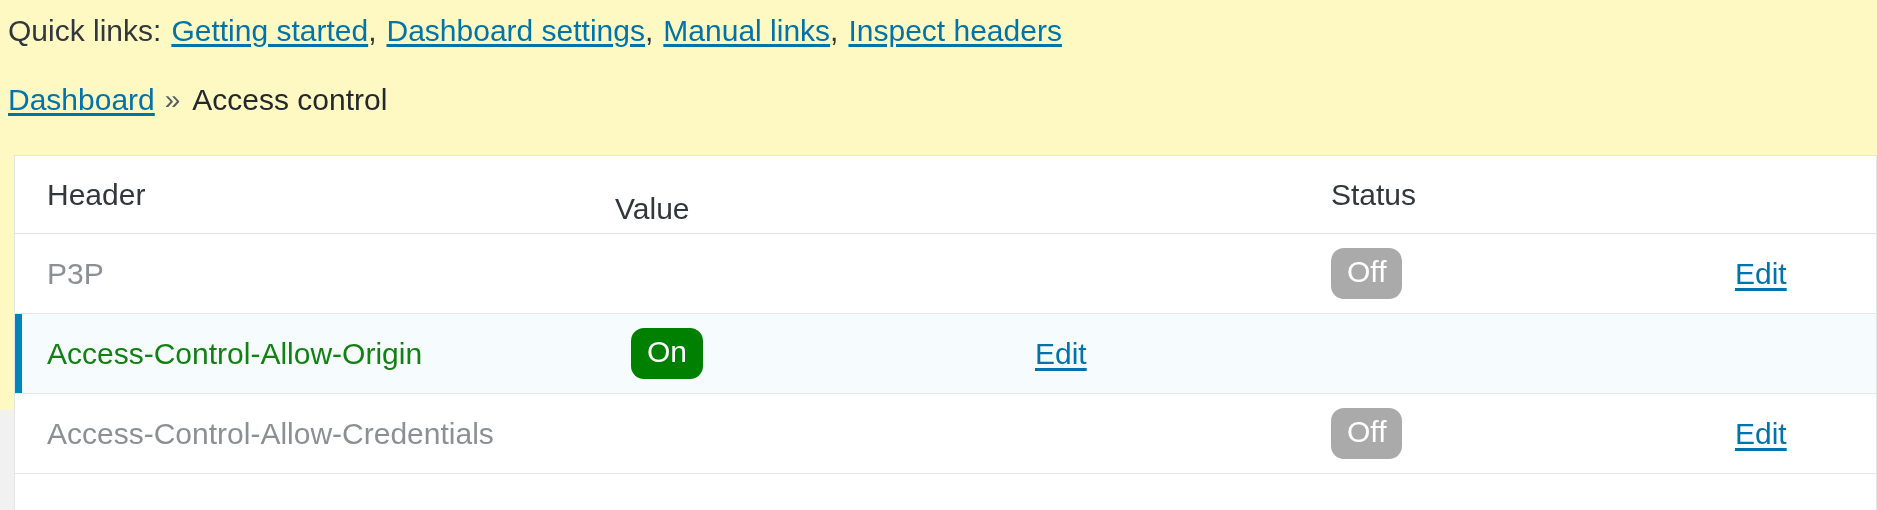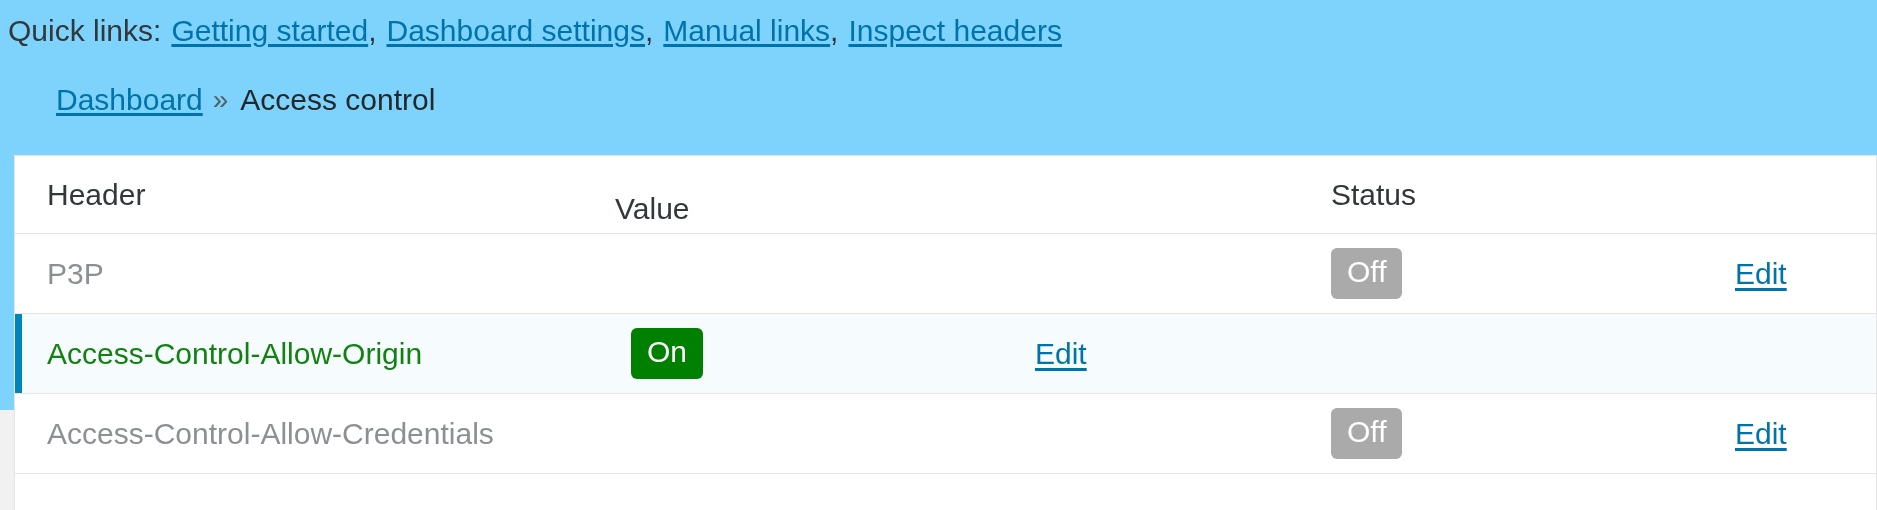--- a/index.html
+++ b/index.html
@@ -13,21 +13,21 @@
   body {
     background: #f1f1f1;
     font-family: "Liberation Sans", sans-serif;
     -webkit-font-smoothing: antialiased;
   }
 
   .page {
     position: relative;
     width: 1877px;
     height: 410px;
-    background: #7dd3fc;
+    background: #fef9c3;
   }
 
   
   .quicklinks {
     position: absolute;
     left: 0;
     top: 0;
     width: 1877px;
     height: 62px;
     display: flex;
@@ -58,21 +58,20 @@
   .breadcrumb {
     position: absolute;
     left: 8px;
     top: 78px;
     height: 44px;
     display: flex;
     align-items: center;
     font-size: 30px;
     color: #32373c;
     white-space: nowrap;
-    margin-left: 48px;
   }
 
   .breadcrumb a {
     color: #0073aa;
     text-decoration: underline;
     text-underline-offset: 3px;
   }
 
   .breadcrumb .chevron {
     color: #555d66;
@@ -164,21 +163,21 @@
 
   
   .tone-muted { color: #8c8f94; }
   .tone-active { color: #128112; }
 
   
   .badge {
     display: inline-block;
     min-width: 68px;
     padding: 6px 16px 8px 16px;
-    border-radius: 6px;
+    border-radius: 13px;
     font-size: 30px;
     line-height: 1.22;
     color: #ffffff;
     text-align: center;
   }
 
   .badge.off { background: #aaaaaa; }
   .badge.on  { background: #008000; }
 
   

